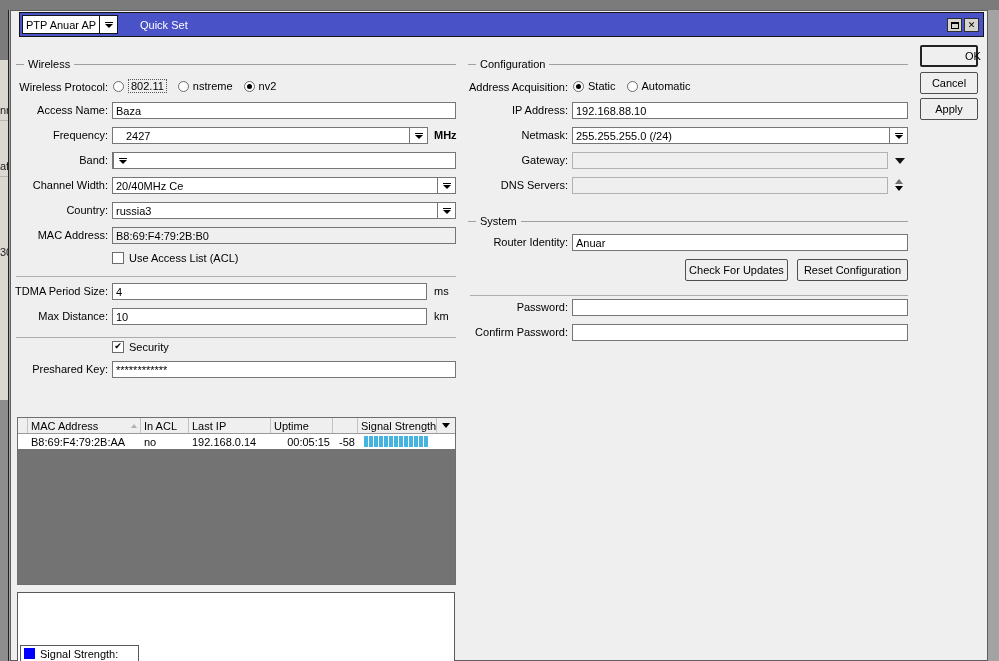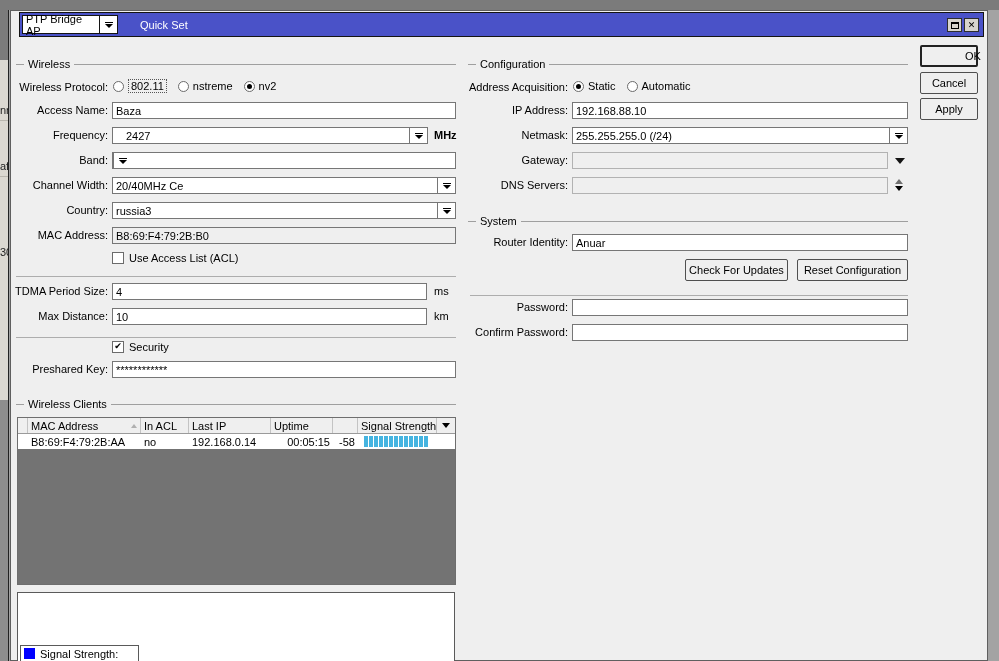--- a/index.html
+++ b/index.html
@@ -98,21 +98,21 @@
       <div class="sb-line" style="top:60px;"></div>
       <div class="sb-line" style="top:116px;"></div>
     </div>
     <div class="sb-seg3"></div>
   </div>
 
   <div class="dialog">
 
     <div class="titlebar" style="background: rgb(74, 82, 200);">
       <div class="mode-combo">
-        <div class="mode-field">PTP Bridge AP</div>
+        <div class="mode-field">PTP Anuar AP</div>
         <div class="mode-btn">
           <span class="glyph-dd">
               <i class="bar"></i>
               <i class="tri"></i>
             </span>
         </div>
       </div>
       <div class="win-title">Quick Set</div>
       <div class="win-controls">
         <div class="wc-btn">
@@ -224,25 +224,20 @@
     <div class="cb-row" style="left:101px; top:330px;">
       <span class="cb checked"></span>
       <span class="cl">Security</span>
     </div>
 
     <div class="lbl" style="left:0; top:352px; width:97px;">Preshared Key:</div>
     <div class="field" style="left:101px; top:350px; width:344px;">
       <input value="************" style="">
     </div>
 
-    <div class="group" style="left:5px; top:387px; width:440px;">
-      <span class="ln l"></span>
-        <span class="t">Wireless Clients</span>
-        <span class="ln r"></span>
-    </div>
 
     <div class="table" style="left:6px; top:406px; width:439px; height:168px;">
       <div class="thead">
         <div class="th" style="width:10px;"></div>
         <div class="th sortable" style="width:113px;">
           <span>MAC Address</span>
           <span class="sort-arrow"></span>
         </div>
         <div class="th" style="width:48px;">In ACL</div>
         <div class="th" style="width:82px;">Last IP</div>

